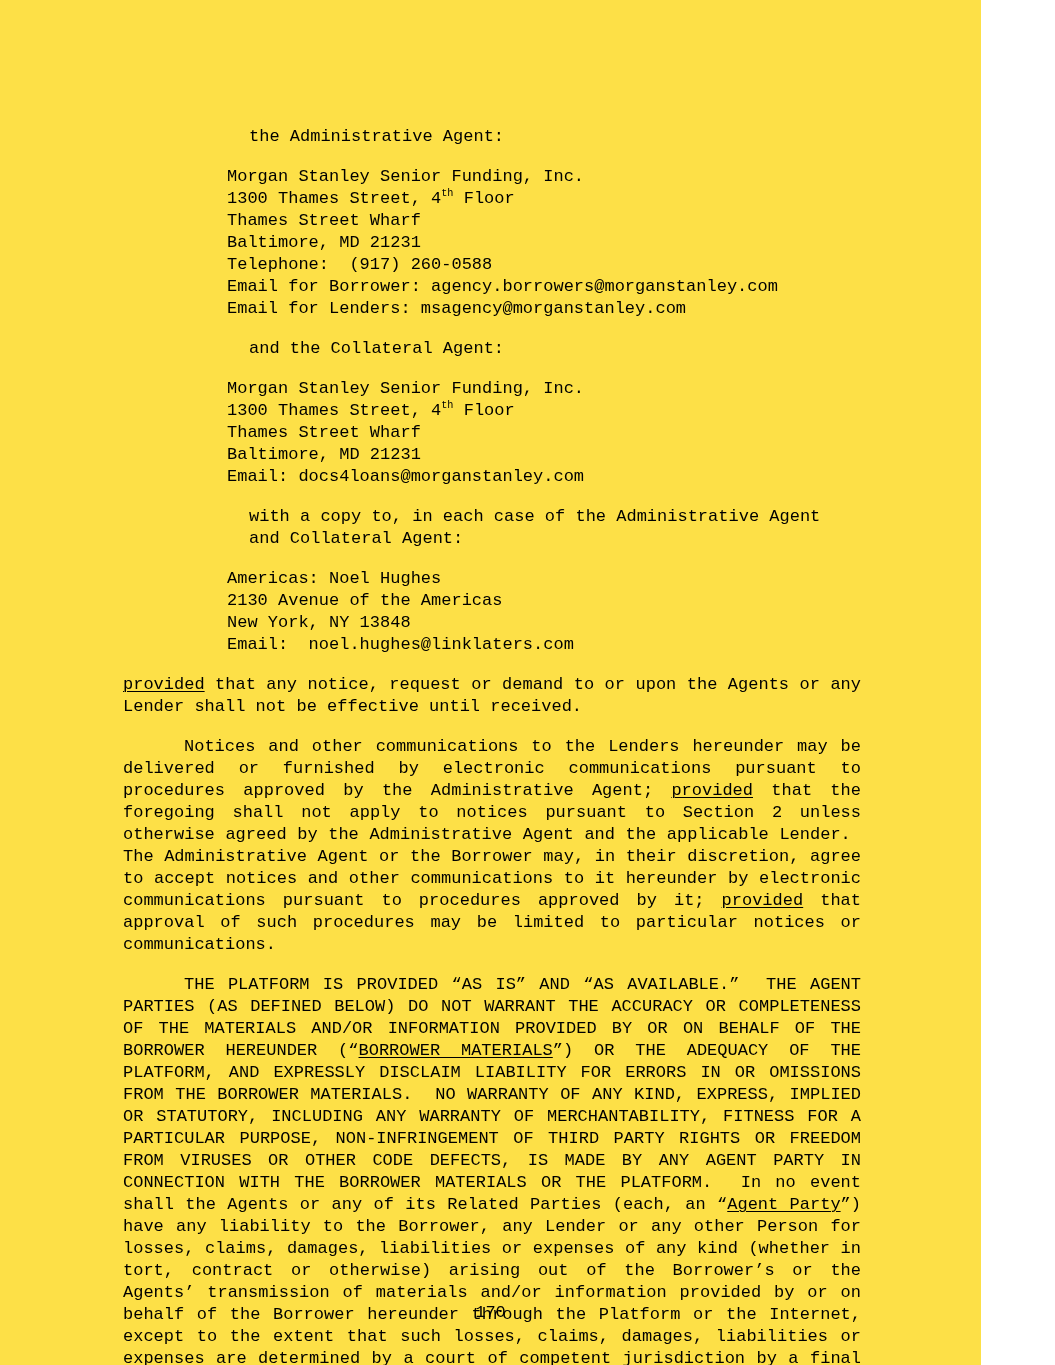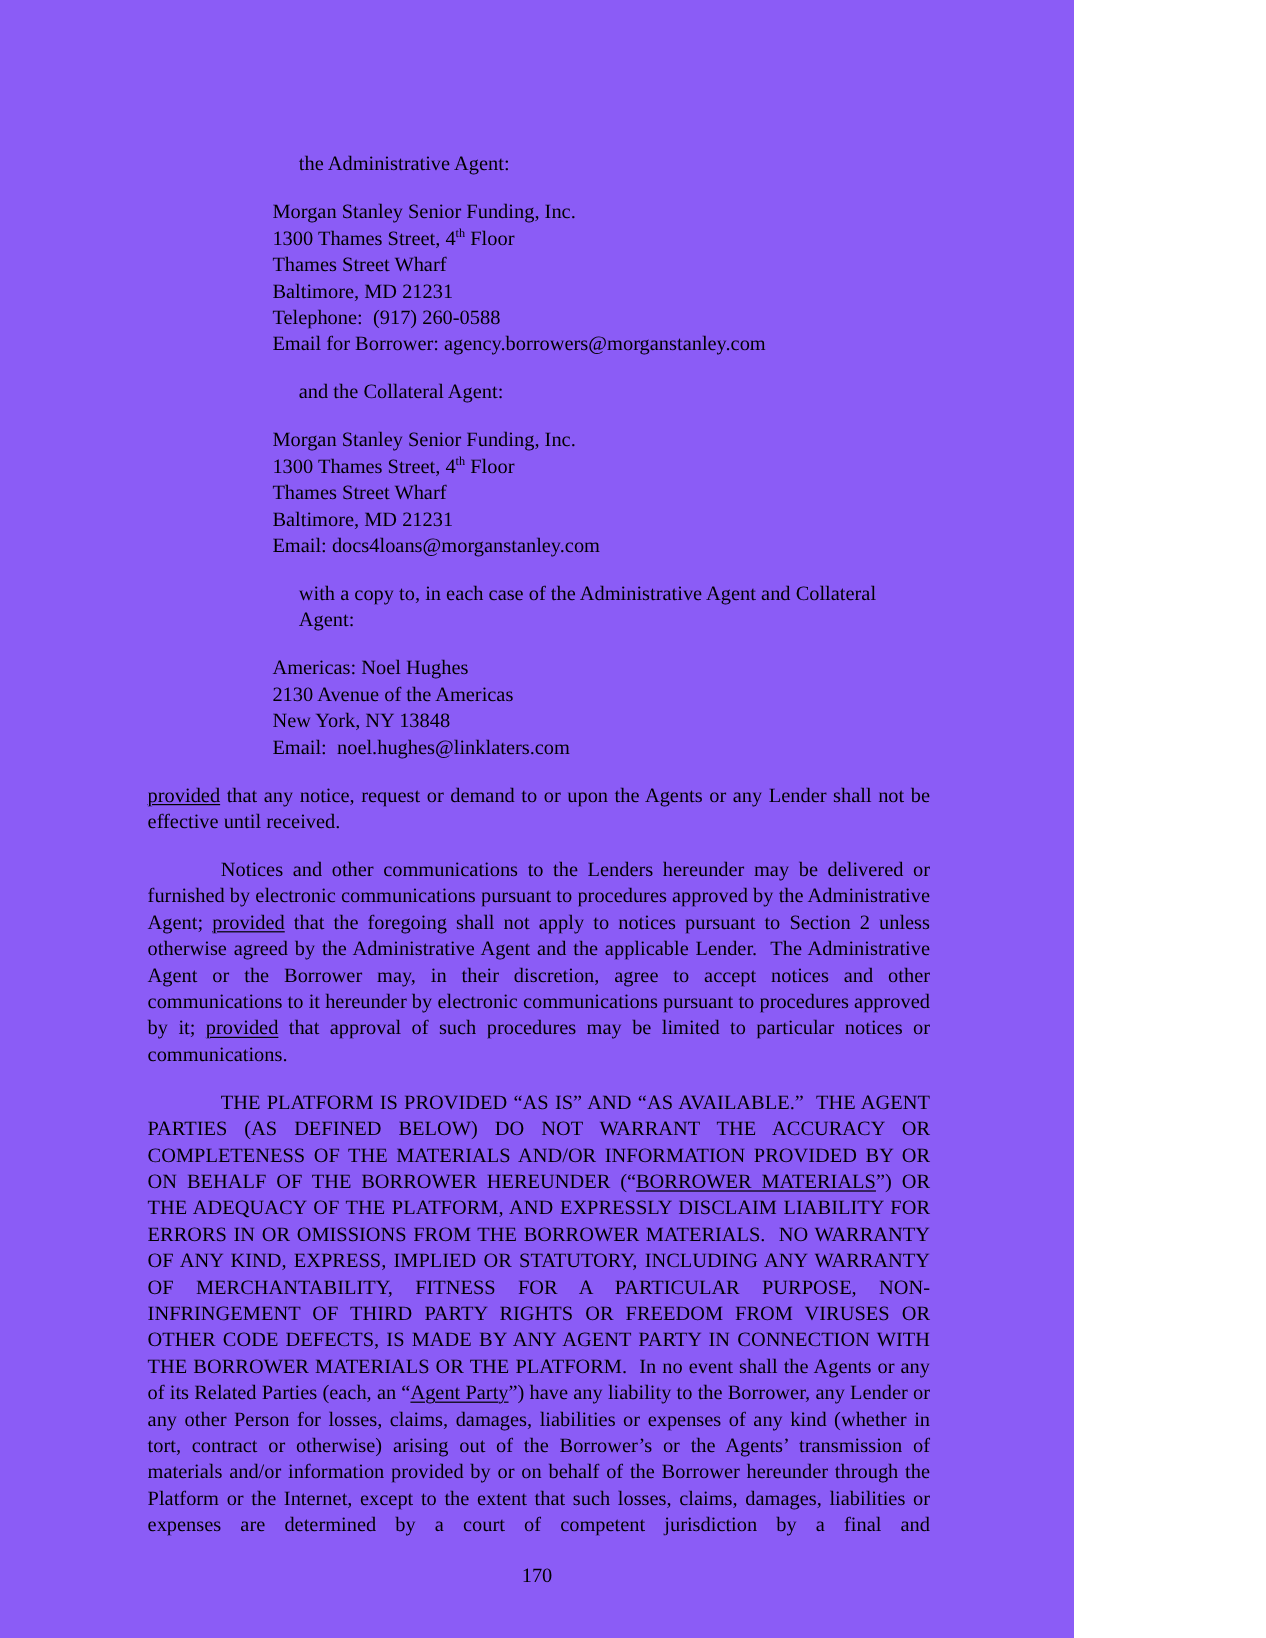--- a/index.html
+++ b/index.html
@@ -2,25 +2,25 @@
 <html><head>
 <meta charset="utf-8">
 <style>
   html, body {
     margin: 0;
     padding: 0;
     background: #ffffff;
   }
   .page {
     position: relative;
-    width: 895px;
+    width: 981px;
     height: 1365px;
-    background: #8b5cf6;
+    background: #fde047;
     color: #000000;
-    font-family: Liberation Serif, serif;
+    font-family: Liberation Mono, monospace;
     font-size: 17px;
     line-height: 22px;
     overflow: hidden;
   }
   .content {
     padding: 126px 120px 0 123px;
   }
   .block {
     margin-top: 18px;
   }
@@ -68,20 +68,21 @@
 
     <div class="label-indent"><span>the Administrative Agent:</span></div>
 
     <div class="block addr-indent">
       <div>Morgan Stanley Senior Funding, Inc.</div>
       <div><span>1300 Thames Street, 4</span><sup class="ord">th</sup><span> Floor</span></div>
       <div>Thames Street Wharf</div>
       <div>Baltimore, MD 21231</div>
       <div>Telephone:&nbsp; (917) 260-0588</div>
       <div>Email for Borrower: agency.borrowers@morganstanley.com</div>
+      <div>Email for Lenders: msagency@morganstanley.com</div>
     </div>
 
     <div class="block label-indent"><span>and the Collateral Agent:</span></div>
 
     <div class="block addr-indent">
       <div>Morgan Stanley Senior Funding, Inc.</div>
       <div><span>1300 Thames Street, 4</span><sup class="ord">th</sup><span> Floor</span></div>
       <div>Thames Street Wharf</div>
       <div>Baltimore, MD 21231</div>
       <div>Email: docs4loans@morganstanley.com</div>

